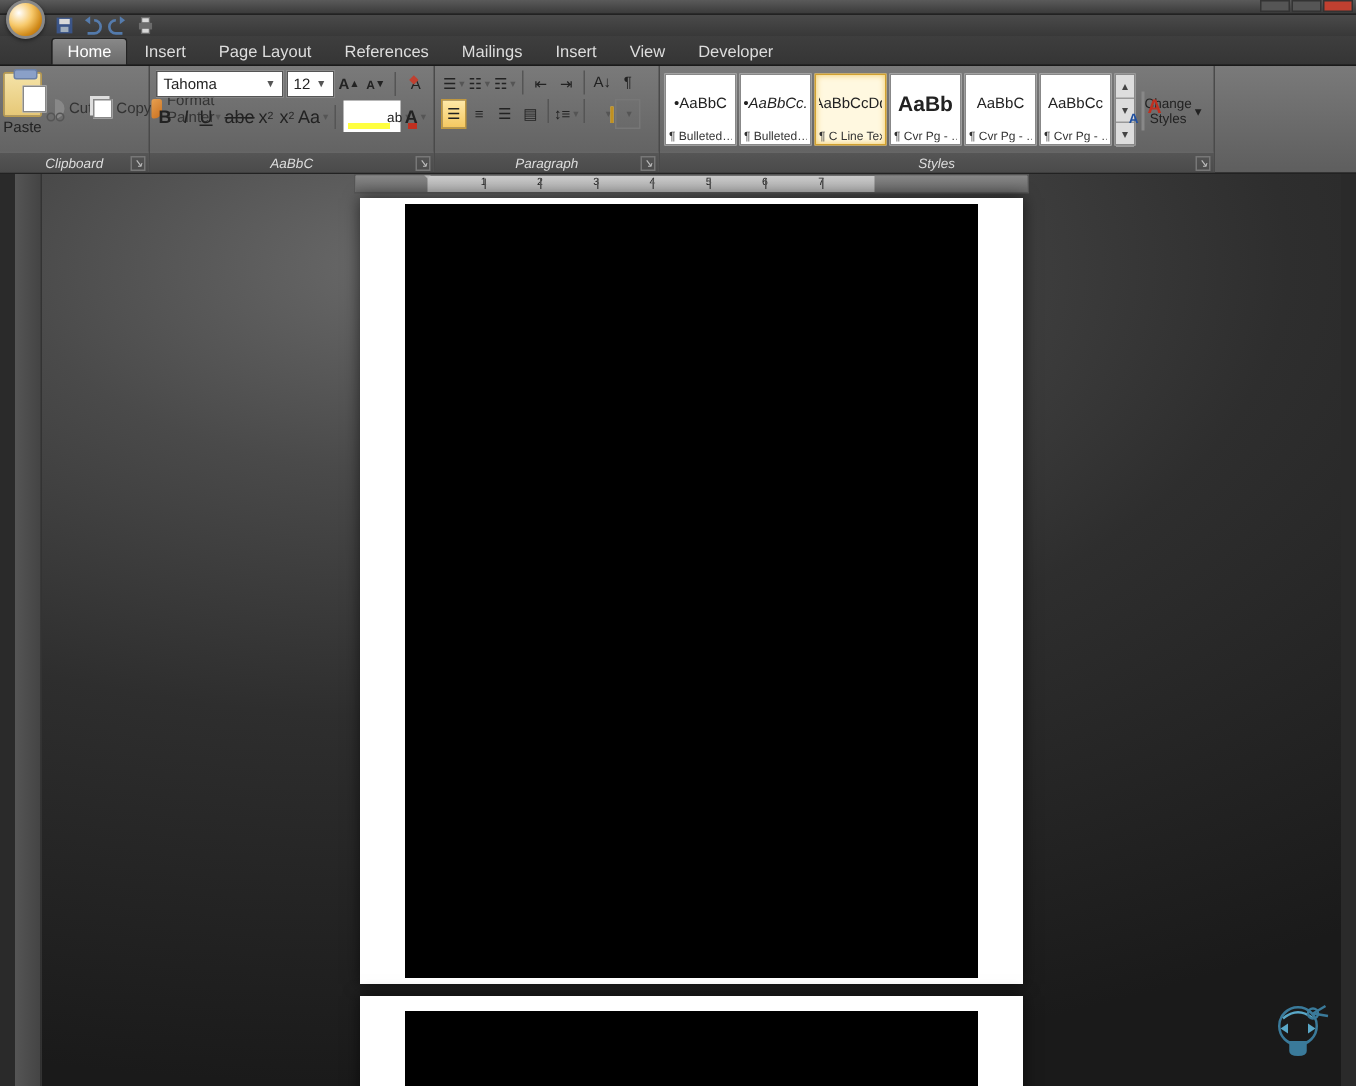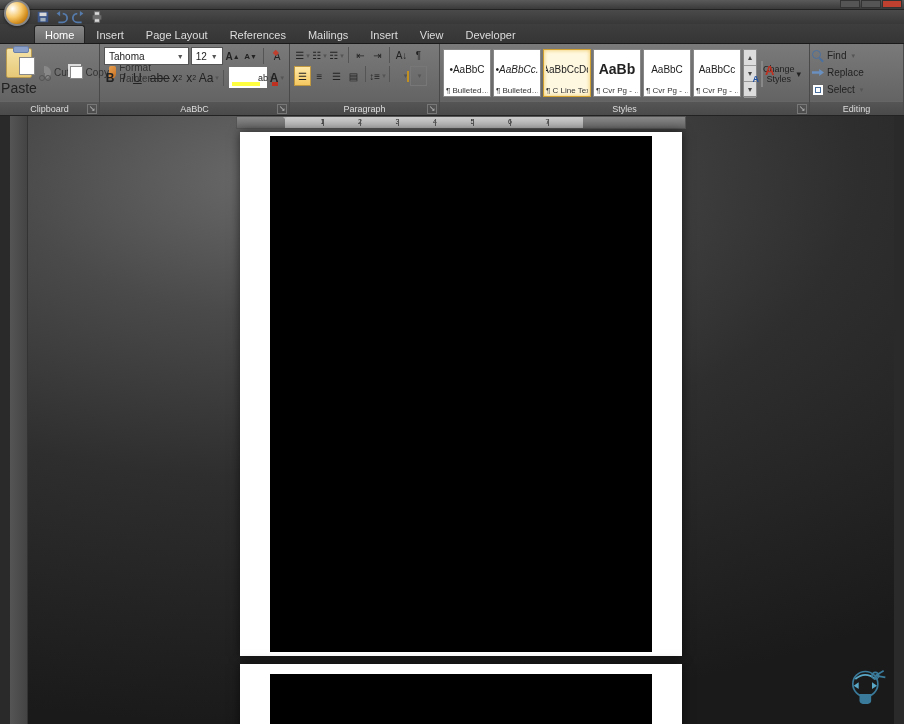--- a/index.html
+++ b/index.html
@@ -18,30 +18,30 @@
 
 
 .tabs { height:20px; background:linear-gradient(#3e3e3e,#353535); display:flex; align-items:flex-end; padding-left:34px; border-bottom:1px solid #1a1a1a; }
 .tab { padding:3px 10px 2px; font-size:11px; color:#ddd; cursor:default; border:1px solid transparent; border-bottom:none; }
 .tab.active { background:linear-gradient(#888,#6a6a6a); color:#fff; border-color:#222; border-top-left-radius:3px; border-top-right-radius:3px;margin-top:20px; }
 
 
 .ribbon { height:72px; background:linear-gradient(#7a7a7a,#5e5e5e); border-bottom:1px solid #222; display:flex; }
 .group { border-right:1px solid #4a4a4a; display:flex; flex-direction:column; position:relative; }
 .group-body { flex:1; display:flex; padding:2px; }
-.group-label { height:14px; background:linear-gradient(#555,#4a4a4a); font-size:9px; color:#ddd; text-align:center; line-height:14px; position:relative; border-top:1px solid #666; }
+.group-label { height:14px; background:linear-gradient(#555,#4a4a4a); font-size:9px; color:#ddd; text-align:center; line-height:14px; position:relative; border-top:1px solid #666;font-style:italic; }
 .group-label .launcher { position:absolute; right:2px; top:2px; width:10px; height:10px; border:1px solid #777; font-size:8px; line-height:8px; color:#bbb; }
 
 
 .g-clipboard { width:100px; }
 .paste-btn { width:34px; display:flex; flex-direction:column; align-items:center; padding-top:2px; }
 .paste-icon { width:26px; height:30px; background:linear-gradient(#f5e3a8,#e6c877); border:1px solid #b89a50; border-radius:2px; position:relative; }
 .paste-icon::before { content:""; position:absolute; top:-3px; left:6px; width:14px; height:5px; background:#8aa0c8; border:1px solid #6a80a8; border-radius:2px; }
 .paste-icon::after { content:""; position:absolute; bottom:2px; right:-4px; width:14px; height:16px; background:#fff; border:1px solid #888; }
-.paste-btn span { font-size:14px; color:#222; margin-top:2px; }
+.paste-btn span { font-size:10px; color:#222; margin-top:2px; }
 .clip-right { flex:1; display:flex; flex-direction:row; justify-content:space-around; padding-left:2px; }
 .clip-right div { font-size:10px; color:#333; display:flex; align-items:center; gap:3px; }
 .mini-icon { width:13px; height:13px; display:inline-block; }
 .cut-icon { background:conic-gradient(#888 0 50%, transparent 0); border-radius:50%; position:relative; }
 .cut-icon::before,.cut-icon::after { content:""; position:absolute; width:4px; height:4px; border:1px solid #555; border-radius:50%; bottom:-2px; }
 .cut-icon::before { left:1px; } .cut-icon::after { left:7px; }
 .copy-icon { background:#fff; border:1px solid #888; box-shadow:-2px -2px 0 #ddd; }
 .brush-icon { width:13px; height:13px; background:linear-gradient(135deg,#e8a050,#c87020); border-radius:2px 2px 6px 2px; }
 
 
@@ -321,39 +321,20 @@
         </div>
       <div class="change-styles">
         <div class="cs-icon"></div>
         <span>Change Styles</span>
           <span class="dd-arrow">▾</span>
       </div>
     </div>
     <div class="group-label"><span>Styles</span><span class="launcher">↘</span></div>
   </div>
 
-  <div class="group g-edit">
-    <div class="group-body edit-body">
-      <div>
-          <span class="find-icon"></span>
-          <span>Find</span>
-          <span class="dd-arrow">▾</span>
-        </div>
-      <div>
-          <span class="replace-icon"></span>
-          <span>Replace</span>
-        </div>
-      <div>
-          <span class="select-icon"></span>
-          <span>Select</span>
-          <span class="dd-arrow">▾</span>
-        </div>
-    </div>
-    <div class="group-label"><span>Editing</span></div>
-  </div>
 
 </div>
 
 <div class="doc-area">
   <div class="vruler-stub"></div>
   <div class="hruler">
     <div class="dark l"></div>
       <div class="dark r"></div>
     <div class="margin-marker"></div>
     <div class="ticks" id="ruler-ticks">

